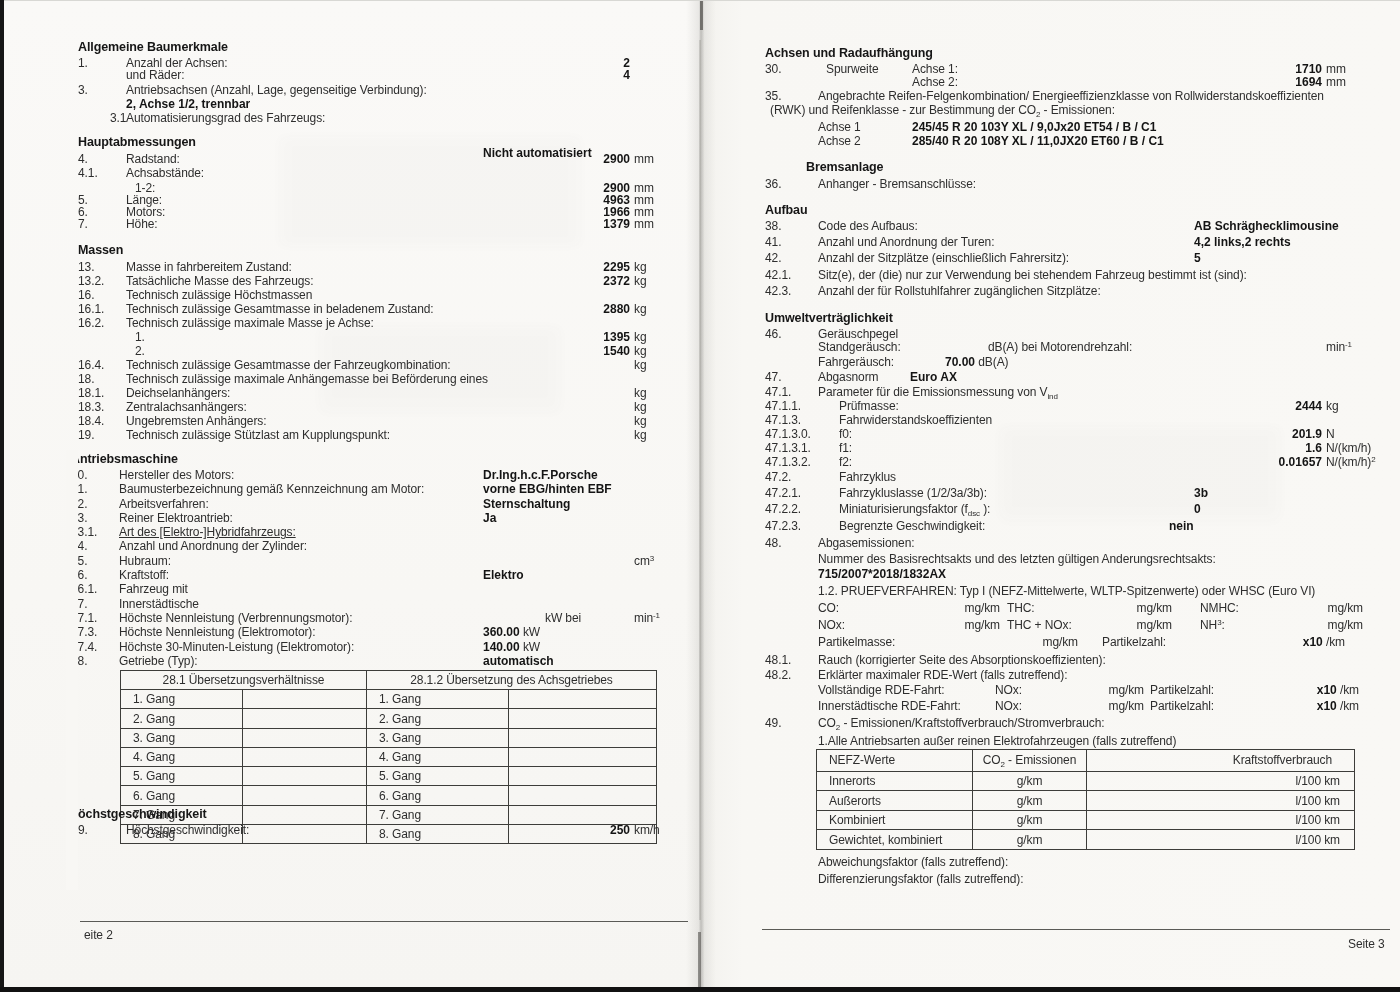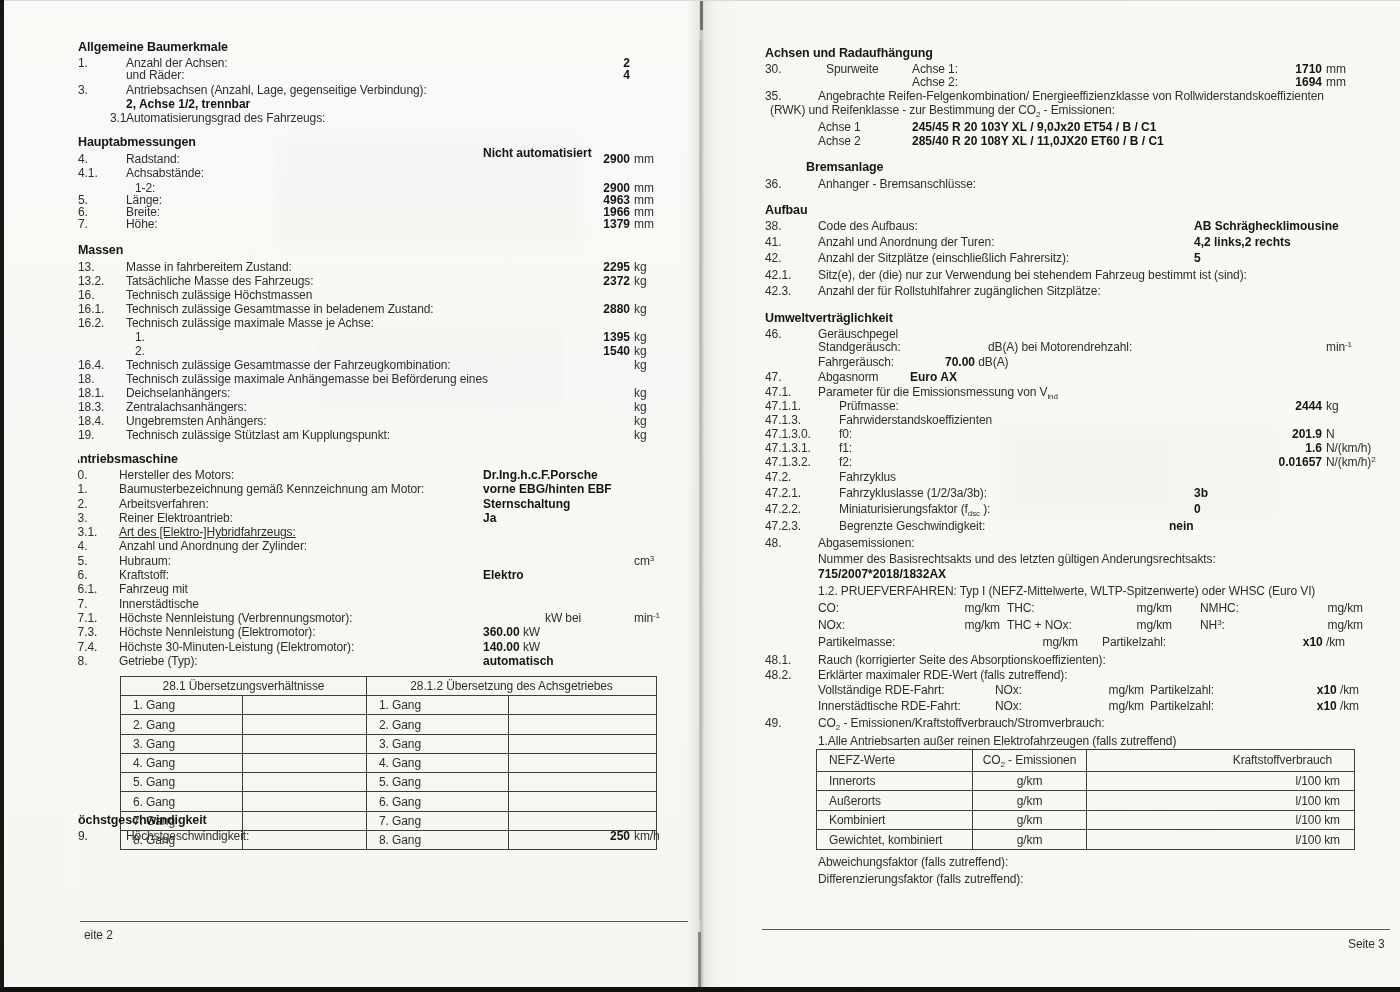--- a/index.html
+++ b/index.html
@@ -91,21 +91,21 @@
       <span style="left:556px;">mm</span>
     </div>
     <div class="r" style="height:12px;">
       <span class="num" style="left:0px;">5.</span>
       <span style="left:48px;">Länge:</span>
       <span class="val" style="left:312px;width:240px;">4963</span>
       <span style="left:556px;">mm</span>
     </div>
     <div class="r" style="height:12px;">
       <span class="num" style="left:0px;">6.</span>
-      <span style="left:48px;">Breite:</span>
+      <span style="left:48px;">Motors:</span>
       <span class="val" style="left:312px;width:240px;">1966</span>
       <span style="left:556px;">mm</span>
     </div>
     <div class="r" style="height:12px;">
       <span class="num" style="left:0px;">7.</span>
       <span style="left:48px;">Höhe:</span>
       <span class="val" style="left:312px;width:240px;">1379</span>
       <span style="left:556px;">mm</span>
     </div>
     <div class="r" style="height:17px;margin-top:14px;">
@@ -239,21 +239,21 @@
     <div class="r" style="height:14.3px;">
       <span class="num" style="left:-7px;">27.4.</span>
       <span style="left:41px;">Höchste 30-Minuten-Leistung (Elektromotor):</span>
       <span style="left:405px;"><b>140.00</b> kW</span>
     </div>
     <div class="r" style="height:14.3px;">
       <span class="num" style="left:-7px;">28.</span>
       <span style="left:41px;">Getriebe (Typ):</span>
       <span style="left:405px;"><b>automatisch</b></span>
     </div>
-    <div class="r" style="height:132px;margin-top:8px;">
+    <div class="r" style="height:132px;margin-top:2px;">
       <table class="doc" style="left:42px;width:536px;">
         <colgroup>
           <col style="width:122px">
           <col style="width:124px">
           <col style="width:142px">
           <col style="width:148px">
         </colgroup>
         <tbody>
           <tr style="height:19px">
             <th colspan="2">28.1 Übersetzungsverhältnisse</th>

